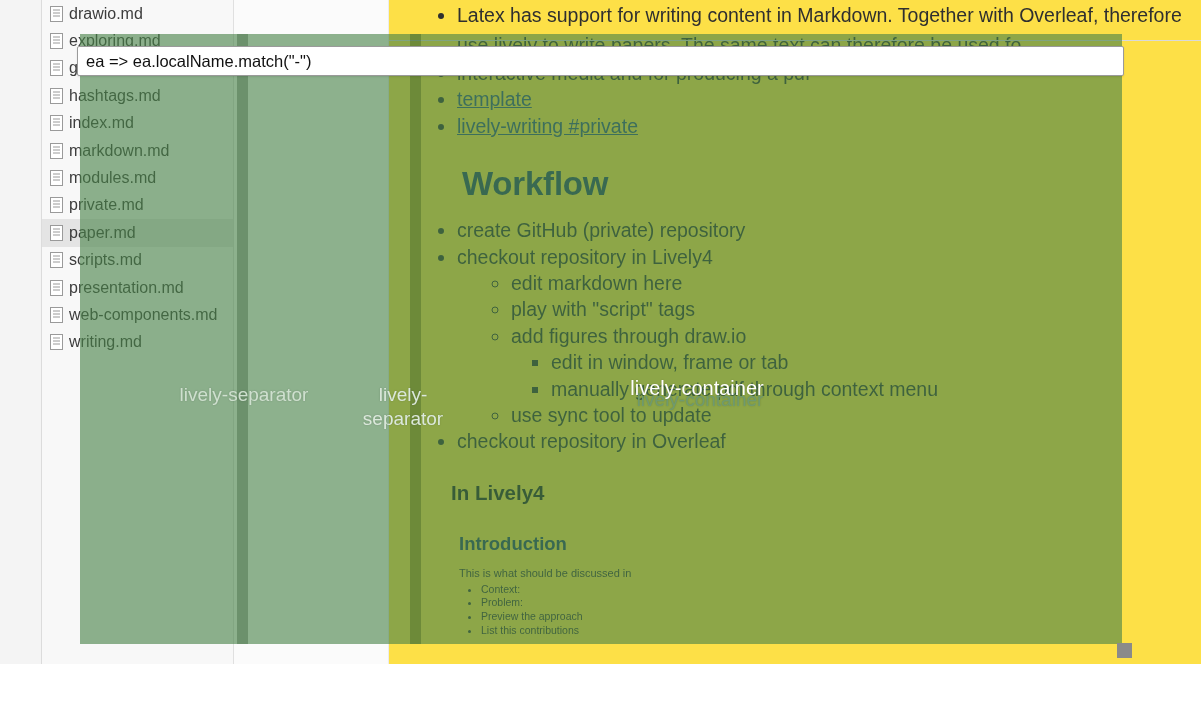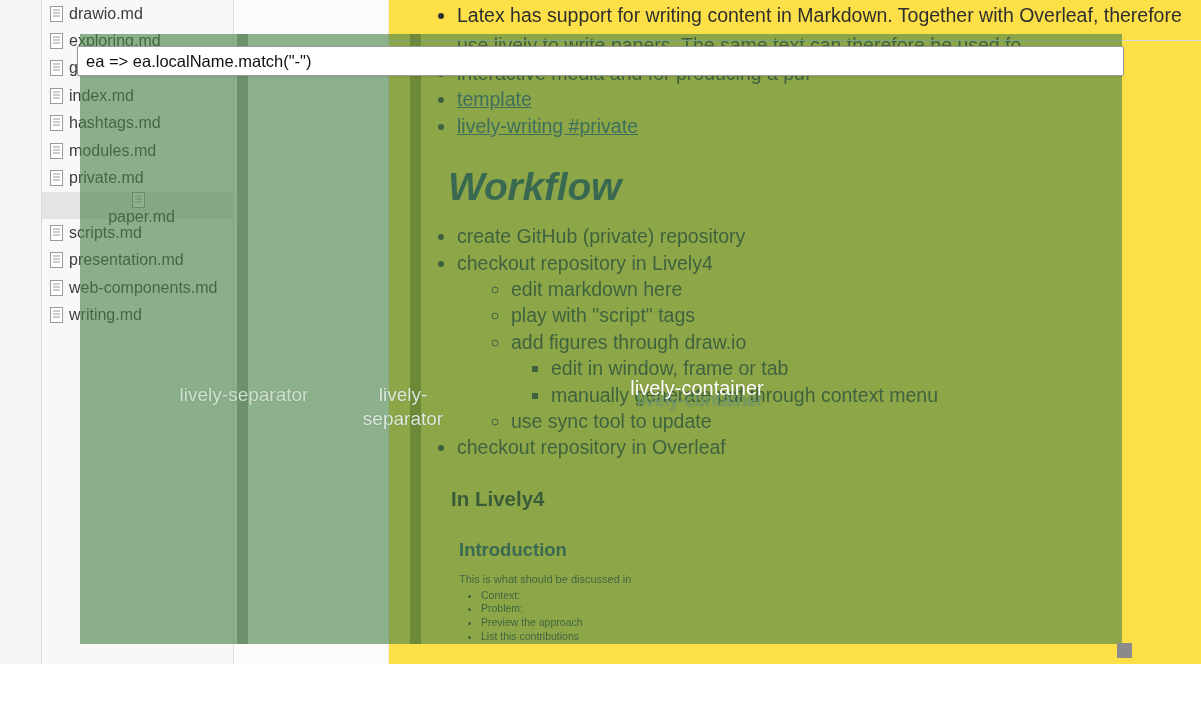--- a/index.html
+++ b/index.html
@@ -41,21 +41,20 @@
     display: flex;
     align-items: center;
     height: 27.4px;
     padding-left: 8px;
     font-size: 16px;
     color: #3c3c3c;
     white-space: nowrap;
   }
   .file-row.selected {
     background: #e4e4e4;
-    flex-direction: column;
   }
   .doc-icon {
     width: 13px; height: 16px;
     margin-right: 6px;
     position: relative;
     flex: 0 0 auto;
   }
   .doc-icon svg { display: block; }
 
   
@@ -101,26 +100,25 @@
     font-size: 19.5px;
     line-height: 26.4px;
     color: #2f2f2f;
     margin: 0;
   }
   li.lnk a {
     color: #2b4f7c;
     text-decoration: underline;
   }
   h1.wf {
-    font-size: 39px;
+    font-size: 33px;
     font-weight: bold;
     color: #20415f;
-    margin: 26px 0 14px 29px;
+    margin: 26px 0 14px 43px;
     letter-spacing: -0.2px;
-    font-style: italic;
   }
   h2.in4 {
     font-size: 20.5px;
     font-weight: bold;
     color: #1f1f1f;
     margin: 26px 0 10px 32px;
   }
   h3.intro {
     font-size: 18.5px;
     font-weight: bold;
@@ -299,32 +297,43 @@
     </div>
     <div class="file-row">
       <span class="doc-icon">
         <svg width="13" height="16" viewBox="0 0 13 16">
             <rect x="0.5" y="0.5" width="12" height="15" fill="#fff" stroke="#9a9a9a"></rect>
             <line x1="3" y1="4" x2="10" y2="4" stroke="#9a9a9a"></line>
             <line x1="3" y1="7" x2="10" y2="7" stroke="#9a9a9a"></line>
             <line x1="3" y1="10" x2="10" y2="10" stroke="#9a9a9a"></line>
           </svg>
       </span>
+      <span>hashtags.md</span>
+    </div>
+    <div class="file-row">
+      <span class="doc-icon">
+        <svg width="13" height="16" viewBox="0 0 13 16">
+            <rect x="0.5" y="0.5" width="12" height="15" fill="#fff" stroke="#9a9a9a"></rect>
+            <line x1="3" y1="4" x2="10" y2="4" stroke="#9a9a9a"></line>
+            <line x1="3" y1="7" x2="10" y2="7" stroke="#9a9a9a"></line>
+            <line x1="3" y1="10" x2="10" y2="10" stroke="#9a9a9a"></line>
+          </svg>
+      </span>
       <span>index.md</span>
     </div>
     <div class="file-row">
       <span class="doc-icon">
         <svg width="13" height="16" viewBox="0 0 13 16">
             <rect x="0.5" y="0.5" width="12" height="15" fill="#fff" stroke="#9a9a9a"></rect>
             <line x1="3" y1="4" x2="10" y2="4" stroke="#9a9a9a"></line>
             <line x1="3" y1="7" x2="10" y2="7" stroke="#9a9a9a"></line>
             <line x1="3" y1="10" x2="10" y2="10" stroke="#9a9a9a"></line>
           </svg>
       </span>
-      <span>hashtags.md</span>
+      <span>markdown.md</span>
     </div>
     <div class="file-row">
       <span class="doc-icon">
         <svg width="13" height="16" viewBox="0 0 13 16">
             <rect x="0.5" y="0.5" width="12" height="15" fill="#fff" stroke="#9a9a9a"></rect>
             <line x1="3" y1="4" x2="10" y2="4" stroke="#9a9a9a"></line>
             <line x1="3" y1="7" x2="10" y2="7" stroke="#9a9a9a"></line>
             <line x1="3" y1="10" x2="10" y2="10" stroke="#9a9a9a"></line>
           </svg>
       </span>

